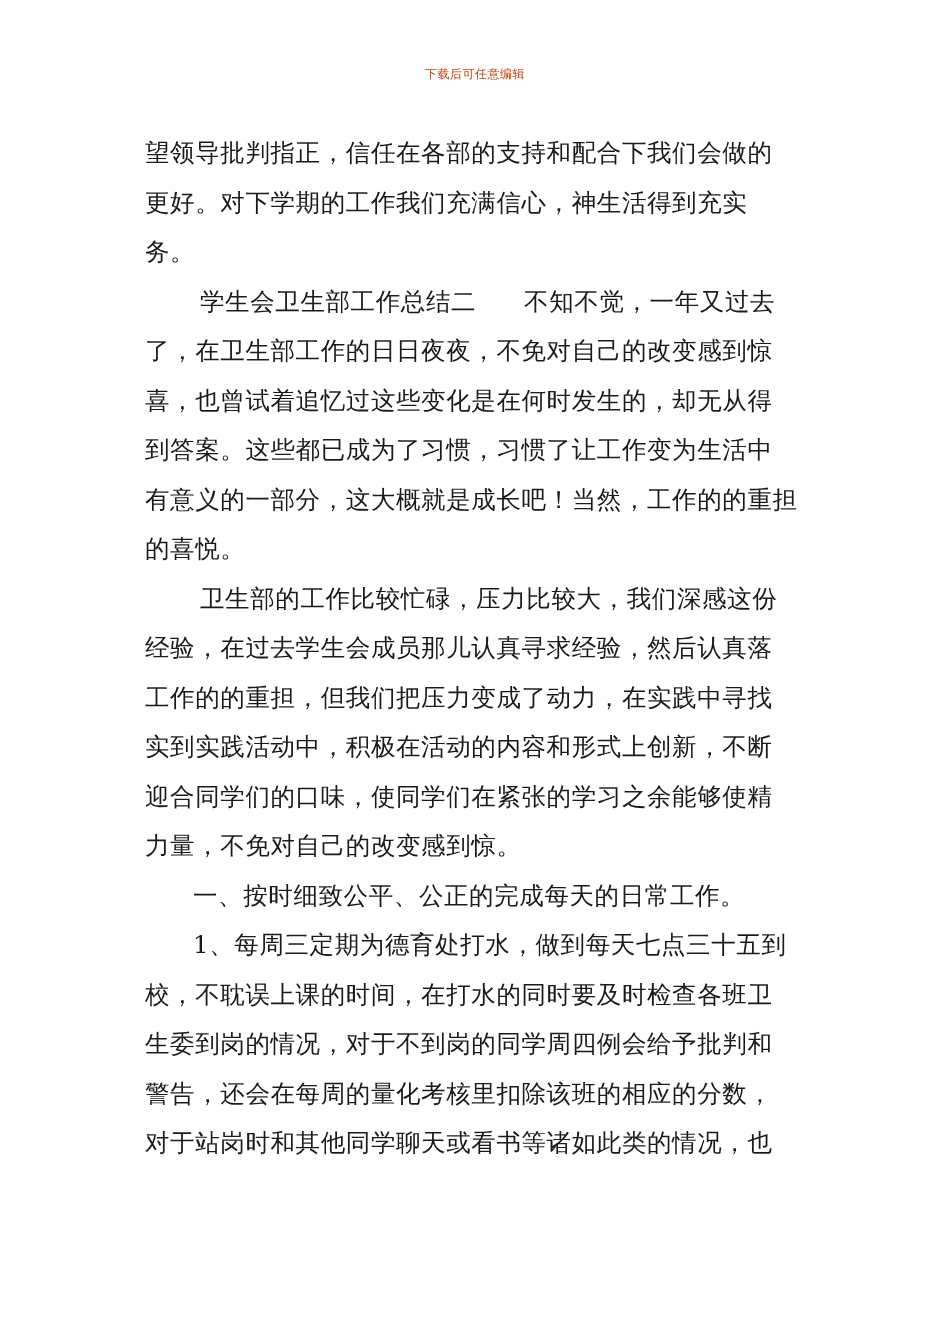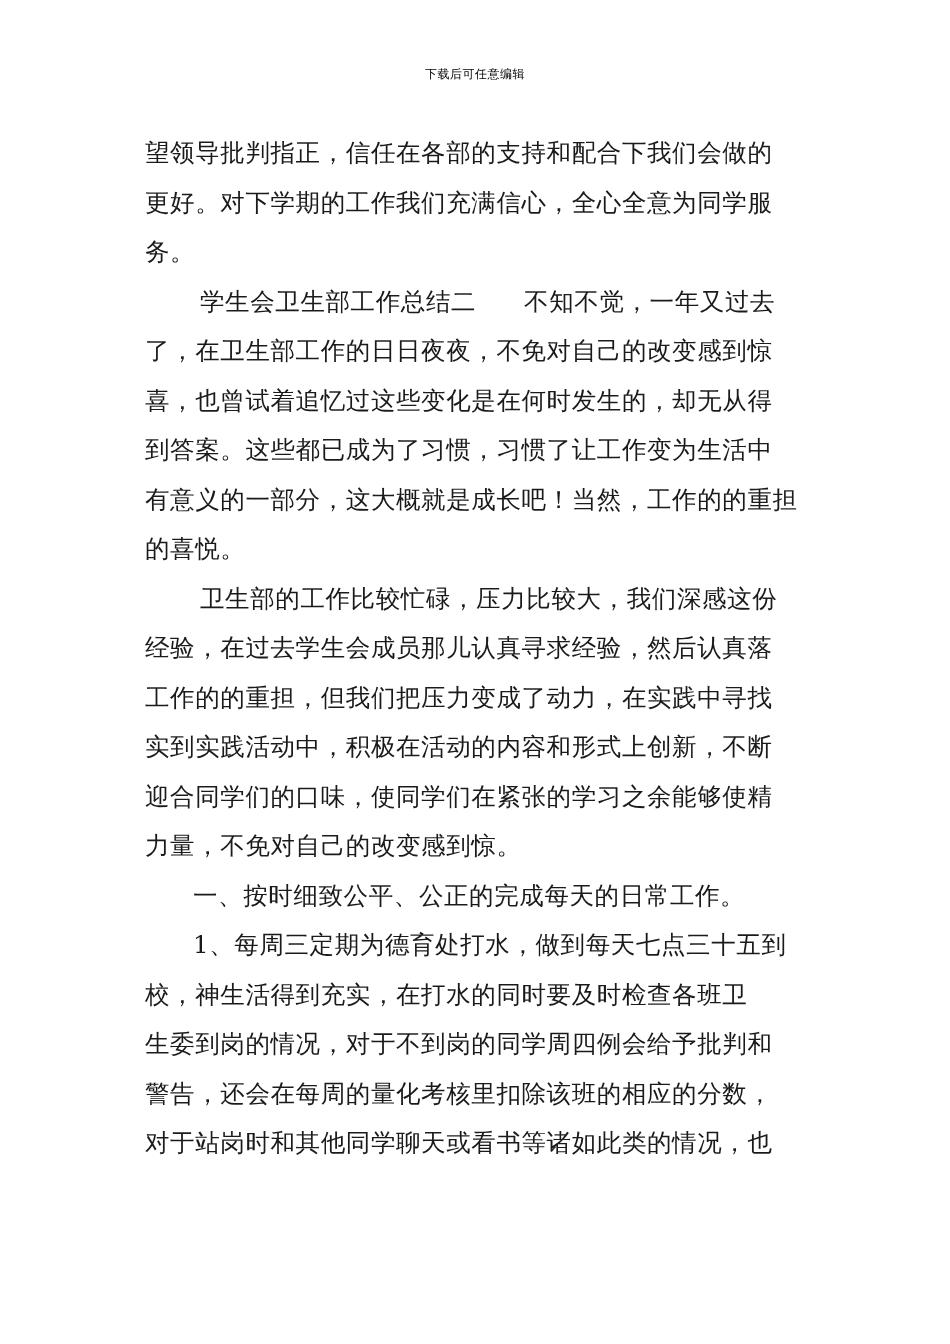--- a/index.html
+++ b/index.html
@@ -23,21 +23,21 @@
       height: 1344px;
       background: #ffffff;
     }
     .header-note {
       position: absolute;
       top: 66px;
       left: 0;
       width: 950px;
       text-align: center;
       font-size: 12px;
-      color: #000000;
+      color: #c2410c;
       letter-spacing: 0.5px;
     }
     .body-text {
       position: absolute;
       left: 145px;
       top: 128px;
       width: 670px;
     }
     .line {
       height: 49.5px;
@@ -59,36 +59,36 @@
     }
   </style>
 </head>
 <body>
 
 <div class="page">
   <div class="header-note">下载后可任意编辑</div>
 
   <div class="body-text">
     <div class="line">望领导批判指正，信任在各部的支持和配合下我们会做的</div>
-    <div class="line">更好。对下学期的工作我们充满信心，全心全意为同学服</div>
+    <div class="line">更好。对下学期的工作我们充满信心，神生活得到充实</div>
     <div class="line">务。</div>
     <div class="line indent">
       <span>学生会卫生部工作总结二</span><span class="gap"></span><span>不知不觉，一年又过去</span>
     </div>
     <div class="line">了，在卫生部工作的日日夜夜，不免对自己的改变感到惊</div>
     <div class="line">喜，也曾试着追忆过这些变化是在何时发生的，却无从得</div>
     <div class="line">到答案。这些都已成为了习惯，习惯了让工作变为生活中</div>
     <div class="line">有意义的一部分，这大概就是成长吧！当然，工作的的重担</div>
     <div class="line">的喜悦。</div>
     <div class="line indent">卫生部的工作比较忙碌，压力比较大，我们深感这份</div>
     <div class="line">经验，在过去学生会成员那儿认真寻求经验，然后认真落</div>
     <div class="line">工作的的重担，但我们把压力变成了动力，在实践中寻找</div>
     <div class="line">实到实践活动中，积极在活动的内容和形式上创新，不断</div>
     <div class="line">迎合同学们的口味，使同学们在紧张的学习之余能够使精</div>
     <div class="line">力量，不免对自己的改变感到惊。</div>
     <div class="line indent-sm">一、按时细致公平、公正的完成每天的日常工作。</div>
     <div class="line indent-sm">1、每周三定期为德育处打水，做到每天七点三十五到</div>
-    <div class="line">校，神生活得到充实，在打水的同时要及时检查各班卫</div>
+    <div class="line">校，不耽误上课的时间，在打水的同时要及时检查各班卫</div>
     <div class="line">生委到岗的情况，对于不到岗的同学周四例会给予批判和</div>
     <div class="line">警告，还会在每周的量化考核里扣除该班的相应的分数，</div>
     <div class="line">对于站岗时和其他同学聊天或看书等诸如此类的情况，也</div>
   </div>
 </div>
 
 </body></html>

